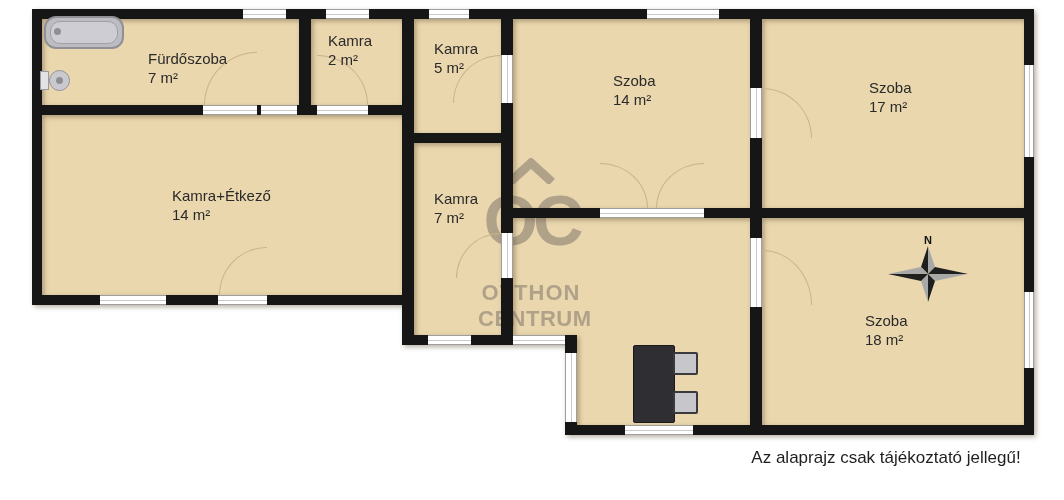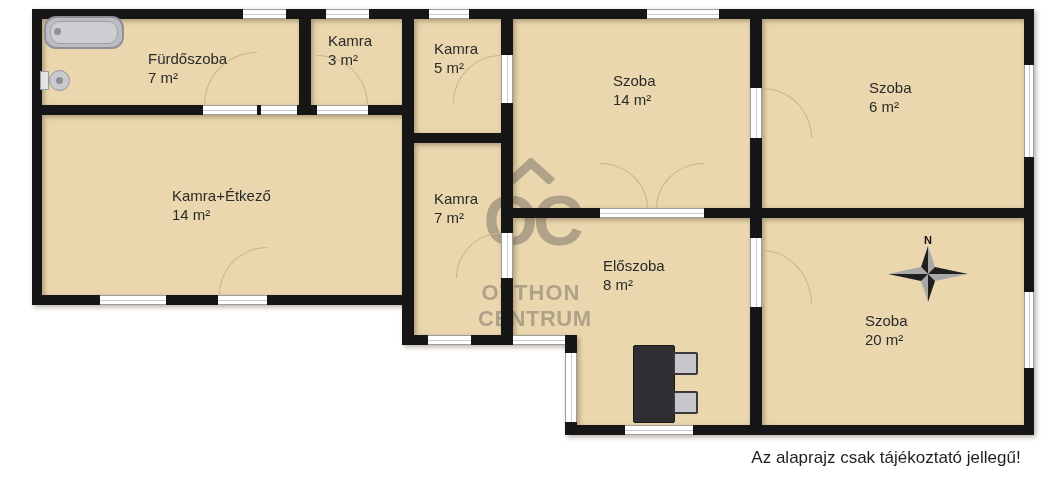--- a/index.html
+++ b/index.html
@@ -155,46 +155,42 @@
     <polygon points="3,28 43,28 36,35" fill="#1f1f1f"></polygon>
     <polygon points="3,28 43,28 36,21" fill="#a8a8a8"></polygon>
   </svg>
 
   <div class="rl" style="left:148px;top:50px;">
     <span>Fürdőszoba</span>
     <span>7 m²</span>
   </div>
   <div class="rl" style="left:328px;top:32px;">
     <span>Kamra</span>
-    <span>3 m²</span>
+    <span>2 m²</span>
   </div>
   <div class="rl" style="left:434px;top:40px;">
     <span>Kamra</span>
     <span>5 m²</span>
   </div>
   <div class="rl" style="left:613px;top:72px;">
     <span>Szoba</span>
     <span>14 m²</span>
   </div>
   <div class="rl" style="left:869px;top:79px;">
     <span>Szoba</span>
-    <span>6 m²</span>
+    <span>17 m²</span>
   </div>
   <div class="rl" style="left:172px;top:187px;">
     <span>Kamra+Étkező</span>
     <span>14 m²</span>
   </div>
   <div class="rl" style="left:434px;top:190px;">
     <span>Kamra</span>
     <span>7 m²</span>
   </div>
-  <div class="rl" style="left:603px;top:257px;">
-    <span>Előszoba</span>
-    <span>8 m²</span>
-  </div>
   <div class="rl" style="left:865px;top:312px;">
     <span>Szoba</span>
-    <span>20 m²</span>
+    <span>18 m²</span>
   </div>
 
   <div class="disclaimer">Az alaprajz csak tájékoztató jellegű!</div>
 
 </div>
 
 </body></html>

